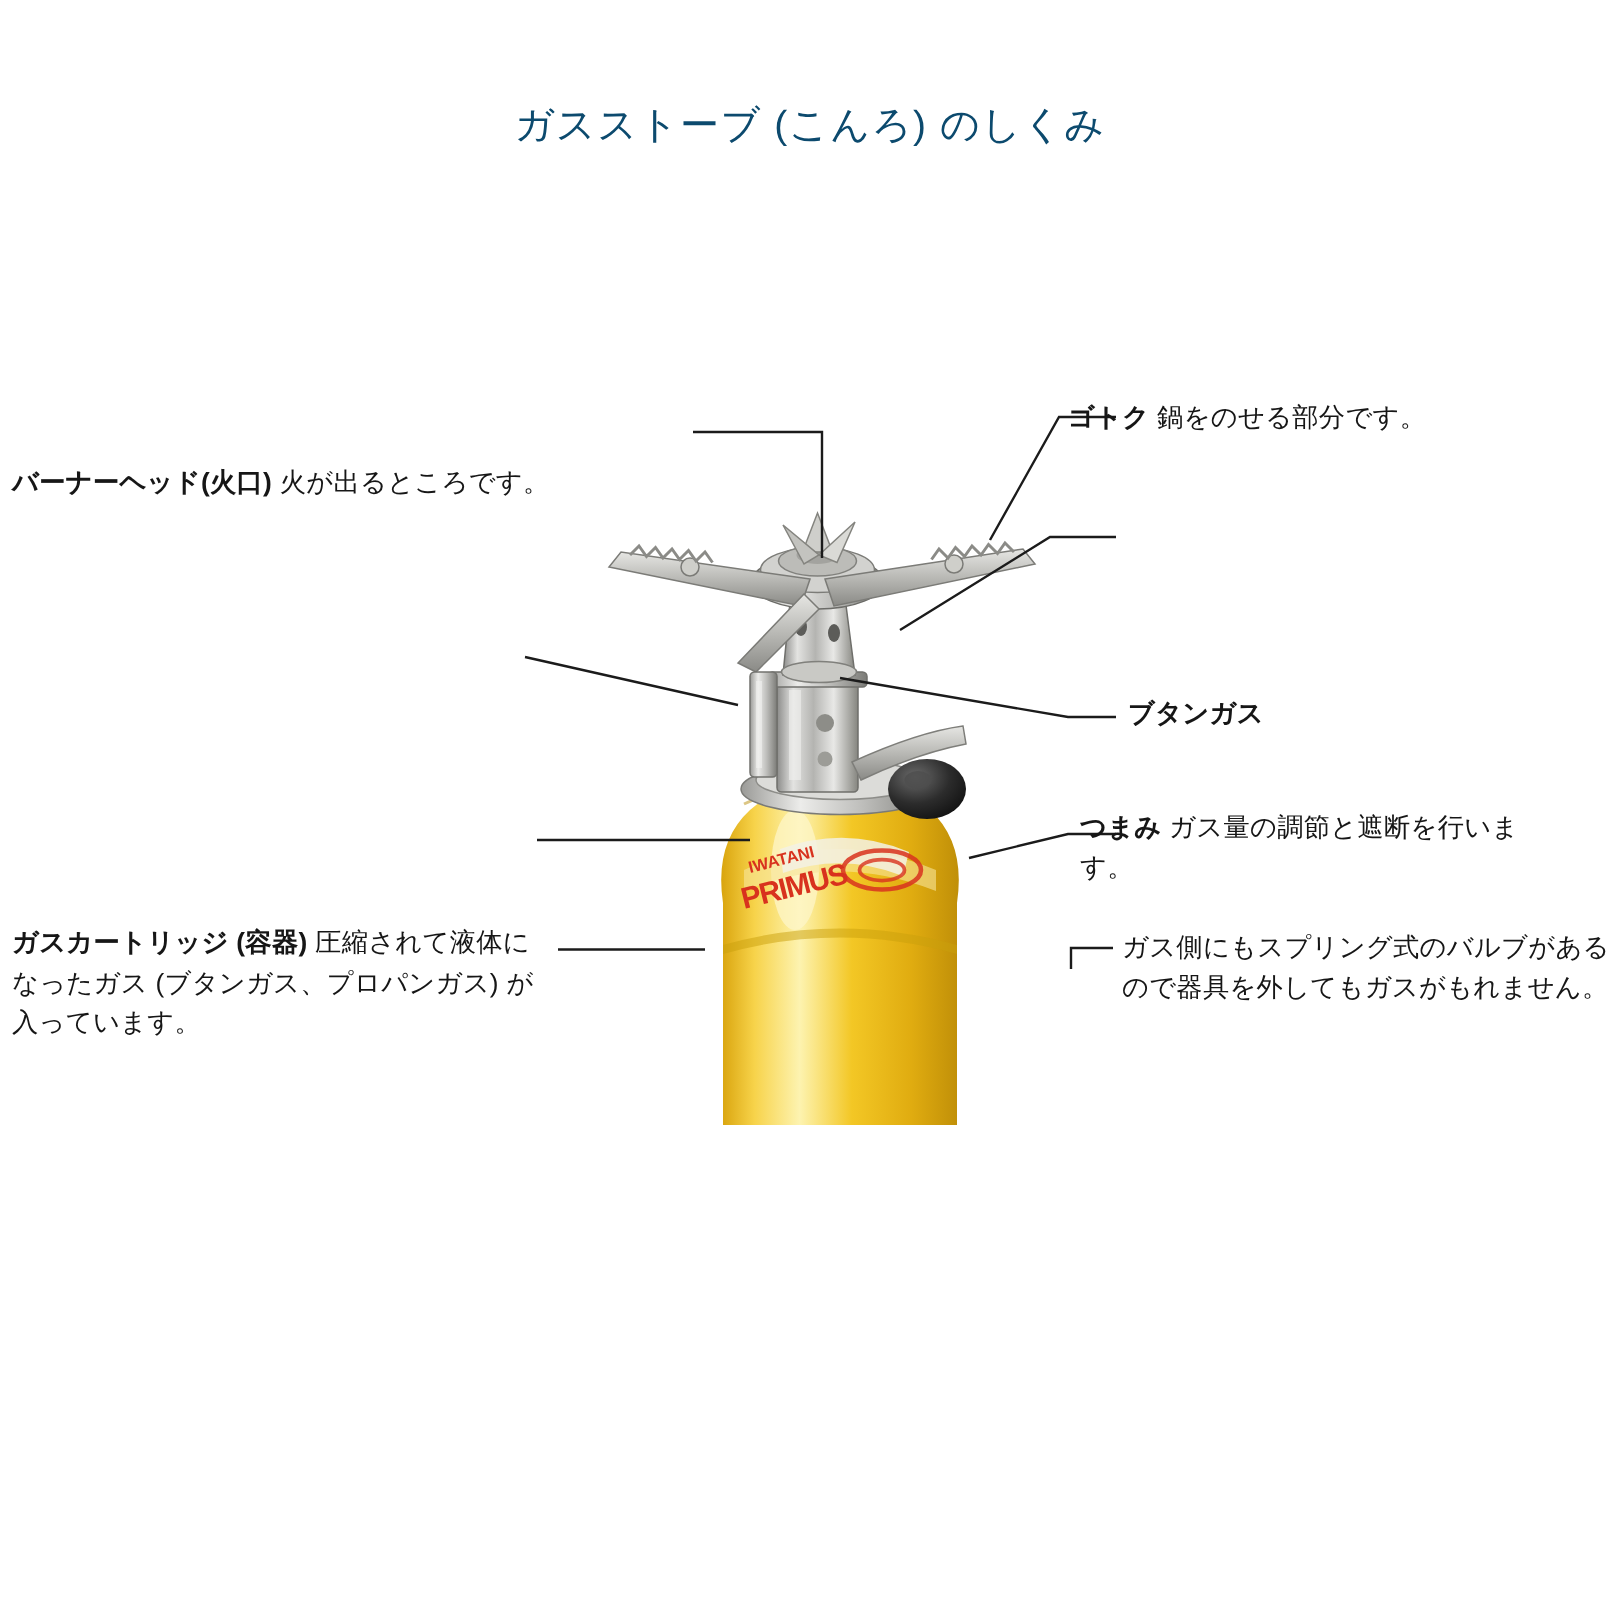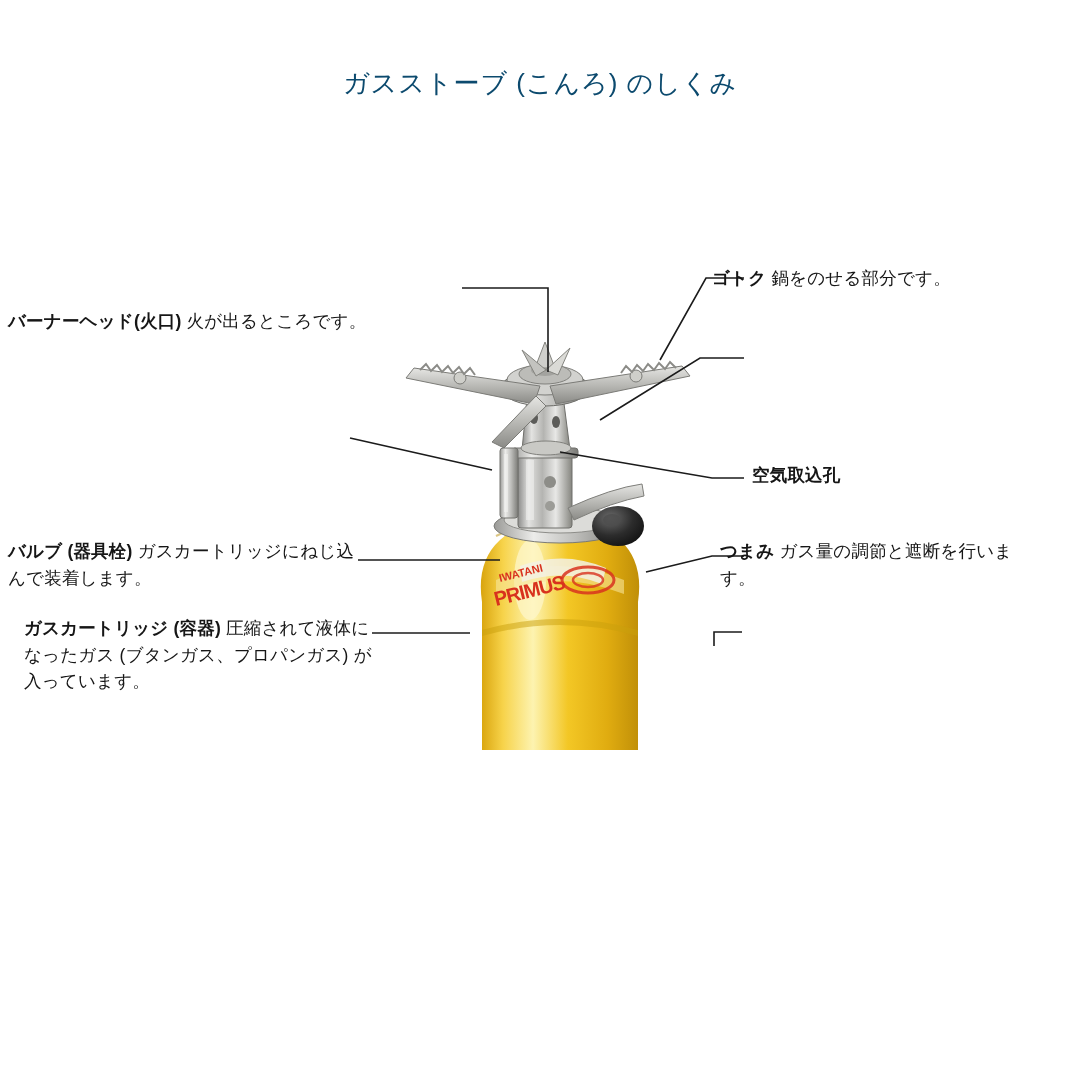--- a/index.html
+++ b/index.html
@@ -46,21 +46,21 @@
   .callout .term {
     font-weight: 700;
   }
   .callout .desc {
     font-weight: 400;
   }
 
   .c-burner   { left: 8px;   top: 272px;  width: 470px; margin-top: 36px; }
   .c-igniter  { left: 8px;   top: 352px;  width: 340px; }
   .c-valve    { left: 8px;   top: 538px;  width: 350px; }
-  .c-cart     { left: 24px;   top: 615px;  width: 360px; }
+  .c-cart     { left: 8px;   top: 615px;  width: 360px; }
 
   .c-gotoku   { left: 712px; top: 265px;  width: 320px; }
   .c-mixing   { left: 752px; top: 338px;  width: 322px; }
   .c-airhole  { left: 752px; top: 462px;  width: 300px; }
   .c-knob     { left: 720px; top: 538px;  width: 320px; }
   .c-gasvalve { left: 748px; top: 618px;  width: 330px; }
 
   
   #leaders {
     position: absolute;
@@ -217,40 +217,39 @@
       <path d="M742,632 L714,632 L714,646"></path>
     </g>
   </svg>
 
   <div class="callout c-burner">
     <span class="term">バーナーヘッド(火口)</span>
     <span class="desc">火が出るところです。</span>
   </div>
 
 
-  <div class="callout c-valve">
-    <span class="term">バルブ (器具栓)</span>
-    <span class="desc">ガスカートリッジにねじ込んで装着します。</span>
-  </div>
 
   <div class="callout c-cart">
     <span class="term">ガスカートリッジ (容器)</span>
     <span class="desc">圧縮されて液体になったガス (ブタンガス、プロパンガス) が入っています。</span>
   </div>
 
   <div class="callout c-gotoku">
     <span class="term">ゴトク</span>
     <span class="desc">鍋をのせる部分です。</span>
   </div>
 
 
   <div class="callout c-airhole">
-    <span class="term">空気取込孔</span>
+    <span class="term">ブタンガス</span>
     <span class="desc"></span>
   </div>
 
   <div class="callout c-knob">
     <span class="term">つまみ</span>
     <span class="desc">ガス量の調節と遮断を行います。</span>
   </div>
 
+  <div class="callout c-gasvalve">
+    <span class="desc">ガス側にもスプリング式のバルブがあるので器具を外してもガスがもれません。</span>
+  </div>
 
 </div>
 
 </body></html>

